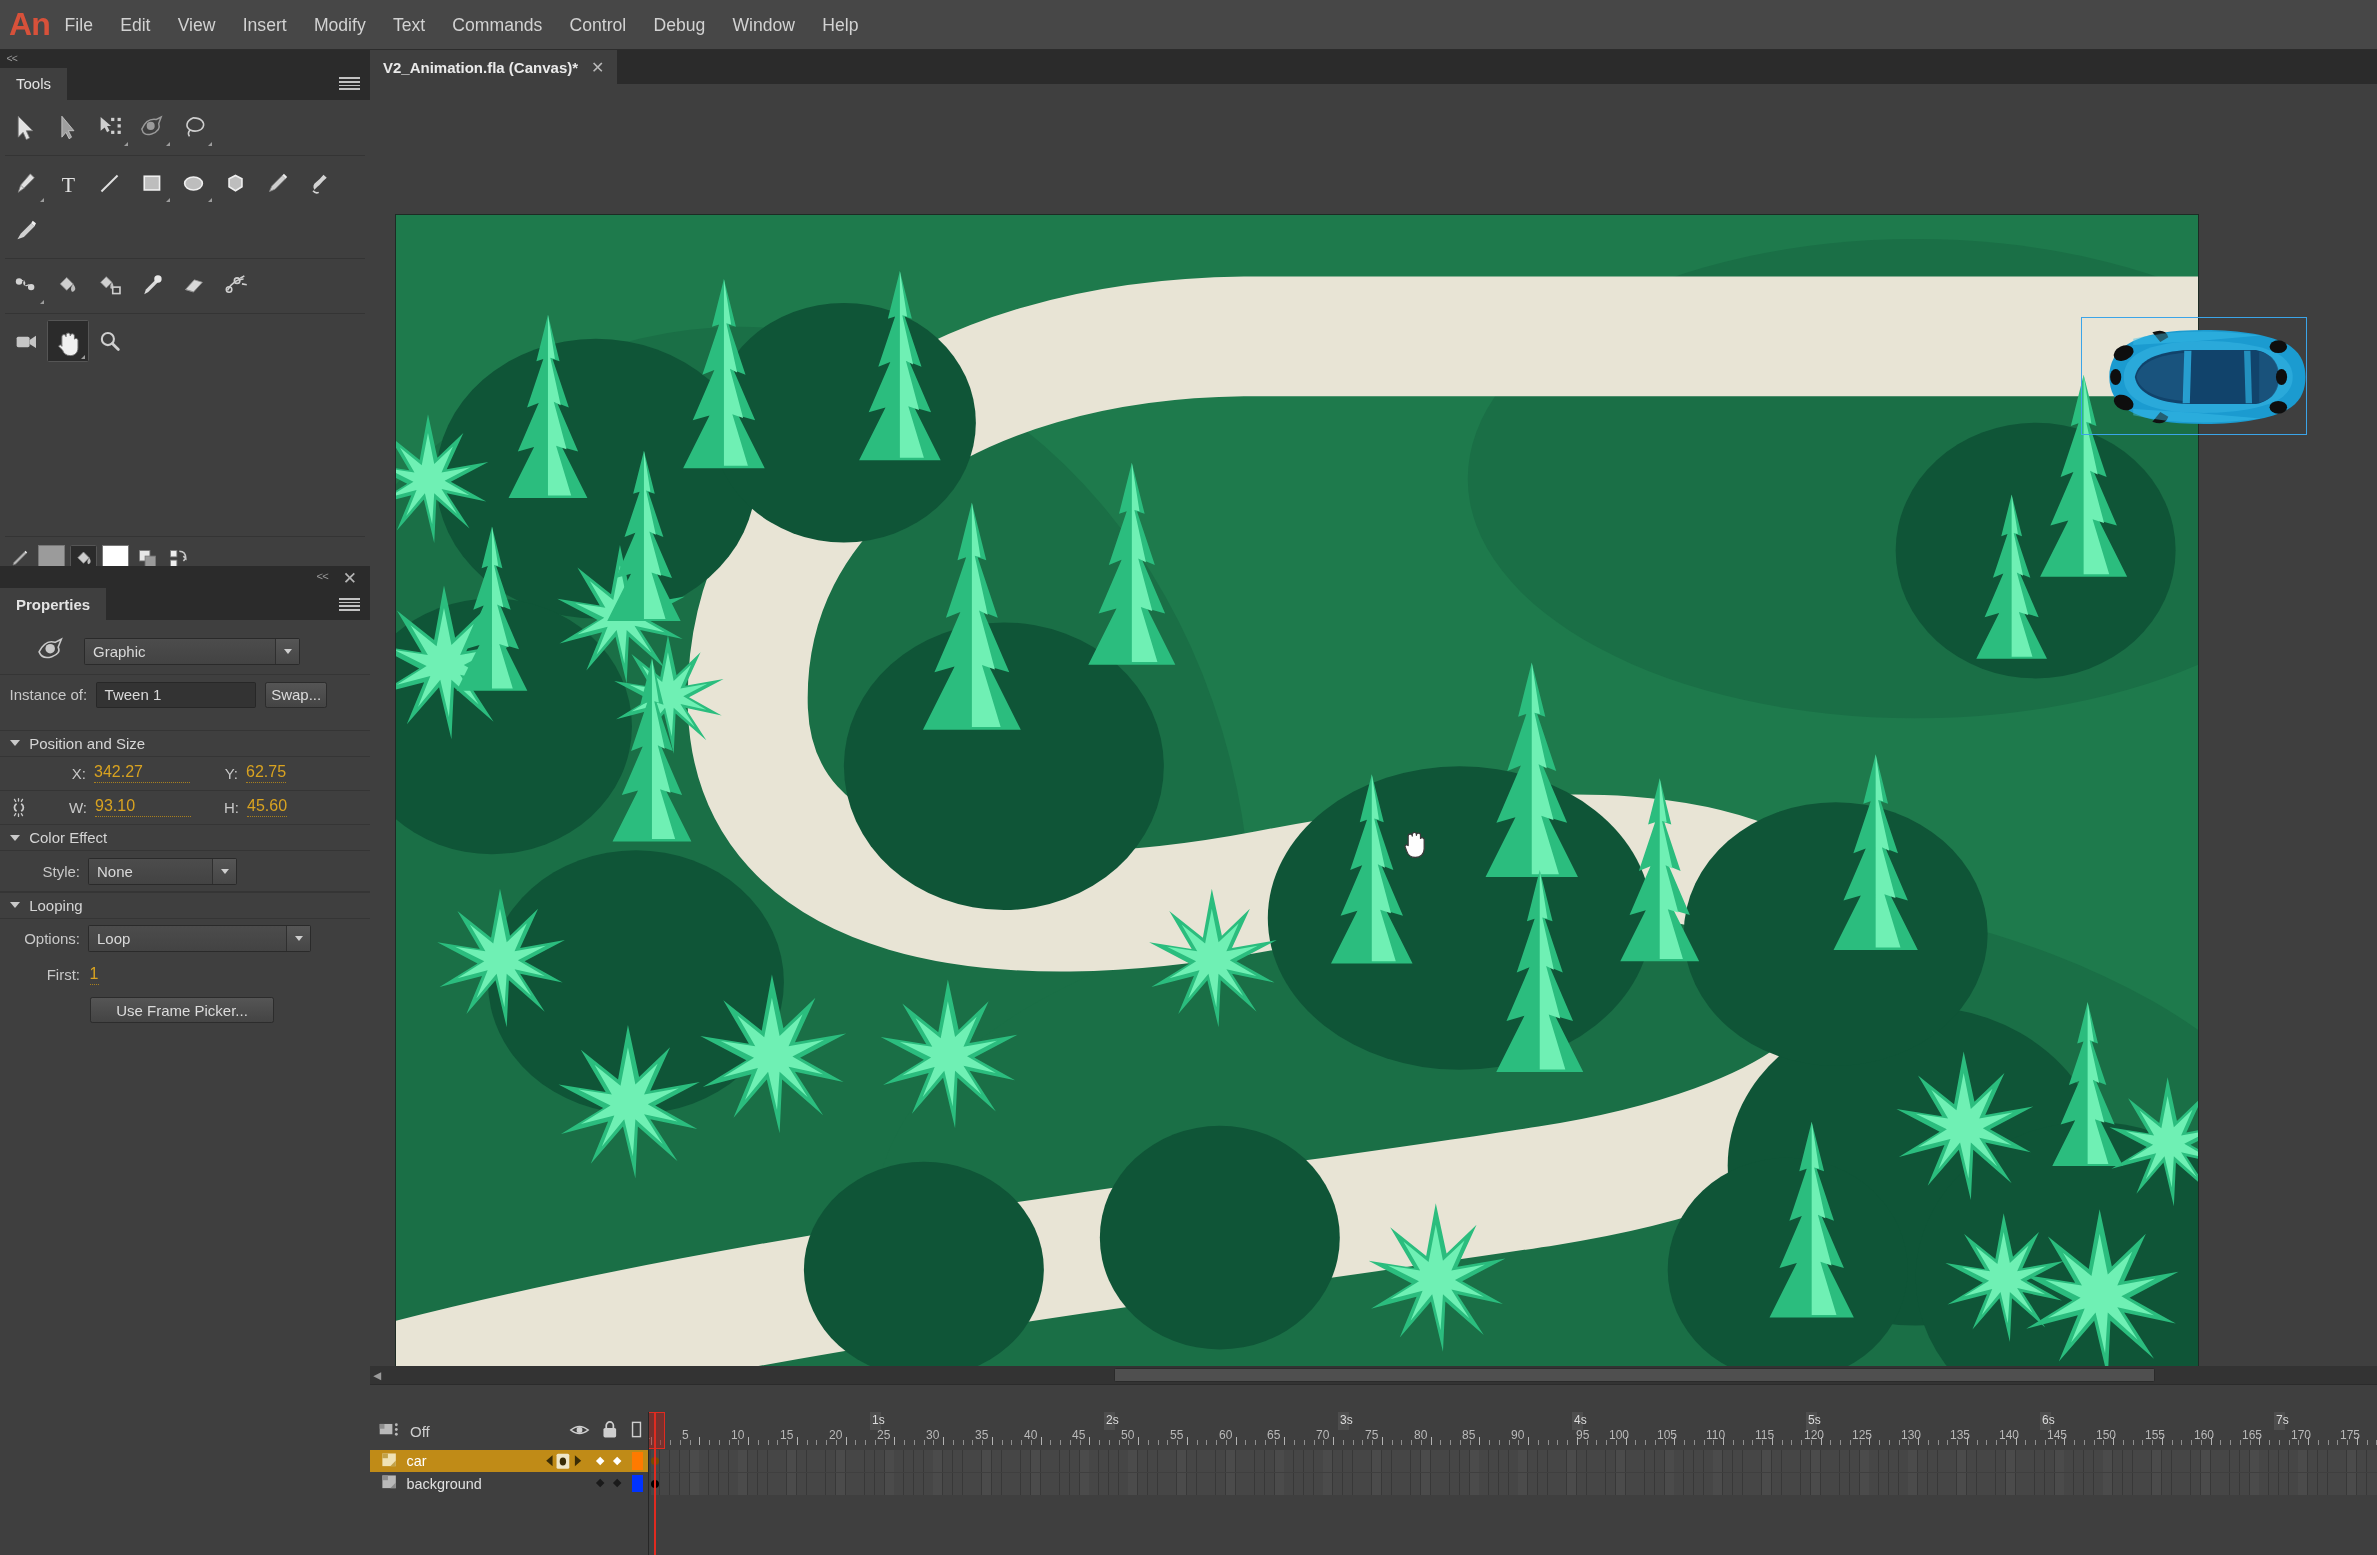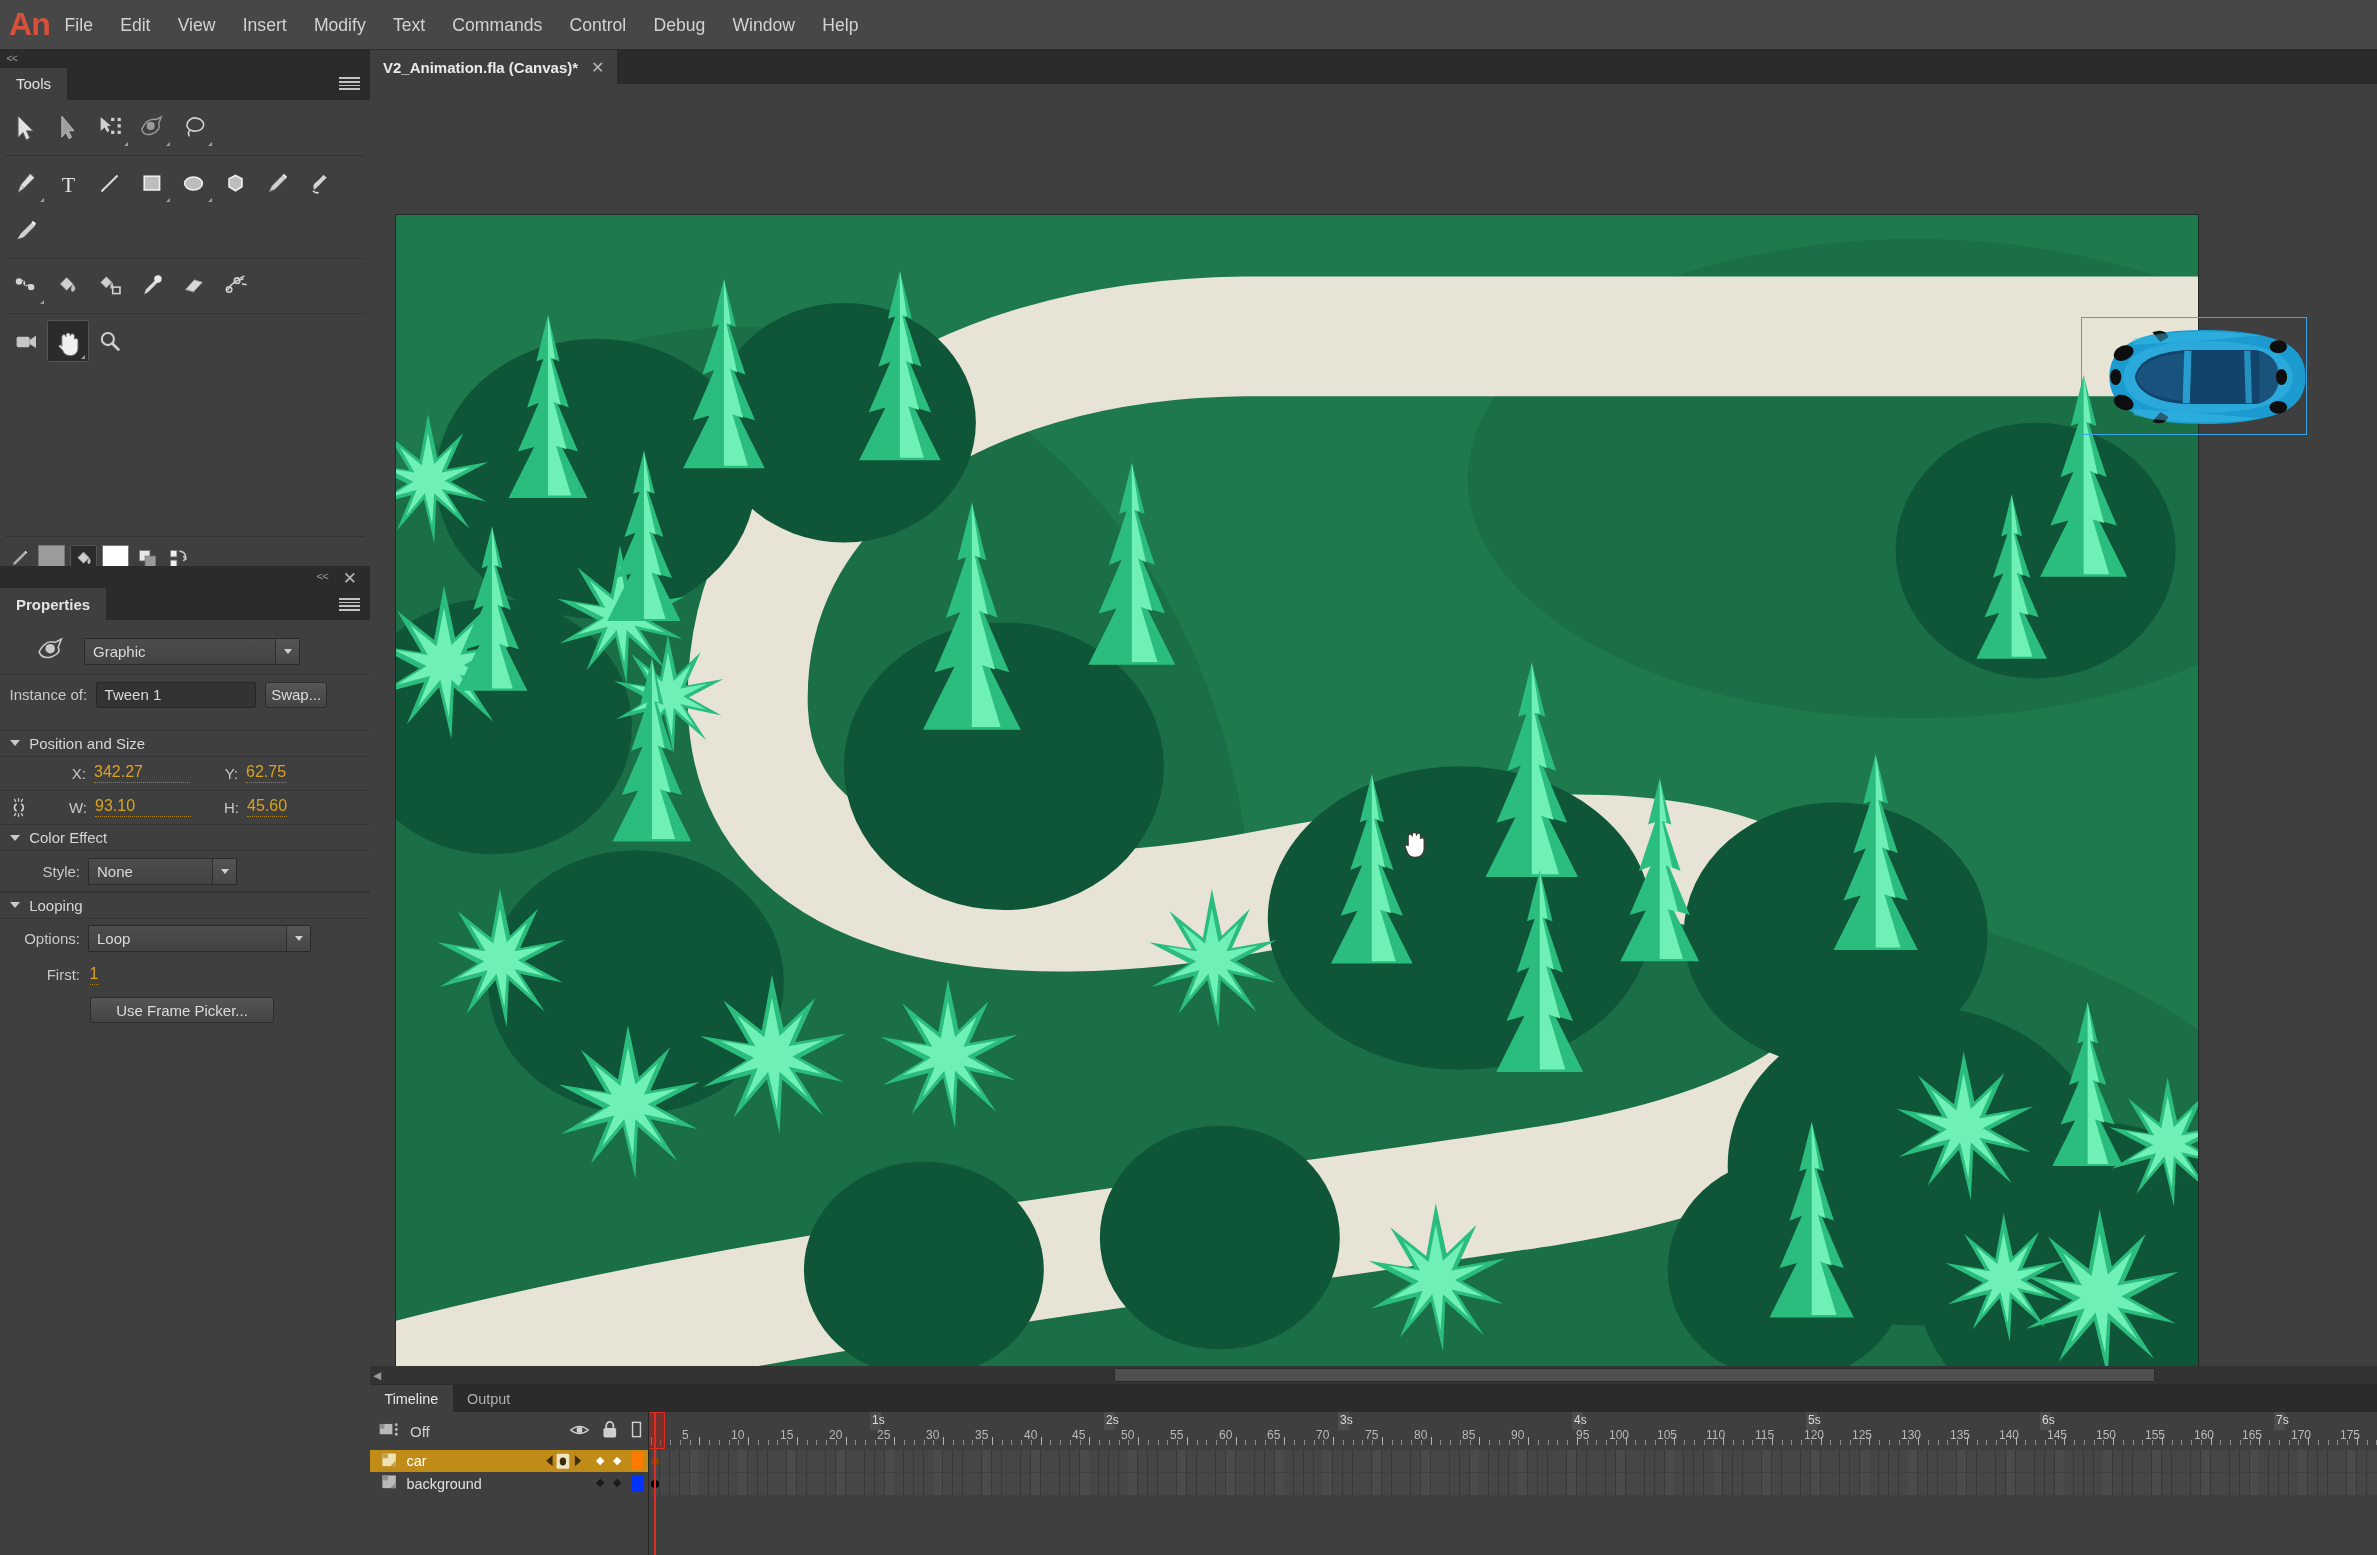--- a/index.html
+++ b/index.html
@@ -647,24 +647,20 @@
         <path d="M9,22 L9,10 a2.6,2.6 0 0 1 5.2,0 L14.2,8 a2.6,2.6 0 0 1 5.2,0 L19.4,9 a2.6,2.6 0 0 1 5.2,0 L24.6,13 a2.6,2.6 0 0 1 4.6,1.4 L29.2,26 c0,7 -5,11 -11,11 c-6,0 -9.6,-3.4 -11,-8 L5,23 a2.4,2.4 0 0 1 4,-1.2 Z" fill="#fefefe" stroke="#3a3a3a" stroke-width="1.6" stroke-linejoin="round"></path>
       </svg>
 
       <div class="hscroll-outer">
         <span style="color:#9a9a9a;font-size:10.4px;padding-left:3.2px">◀</span>
         <div class="hscroll-thumb" style="left:744px;width:1041px"></div>
       </div>
     </div>
 
     <div class="timeline">
-      <div class="tl-tabbar" id="tl-tabs">
-          <div class="tl-tab">Timeline</div>
-          <div class="tl-tab inactive">Output</div>
-        </div>
       <div class="tl-body">
 
         <div class="tl-layers">
           <div class="tl-layerhdr">
             <span>
               <svg width="24" height="19" viewBox="0 0 30 24">
                   <rect x="2" y="5" width="16" height="13" fill="#b9b9b9"></rect>
                   <path d="M2 5 L8 5 L8 11 L2 11 Z" fill="#8c8c8c"></path>
                   <circle cx="23" cy="6" r="1.8" fill="#b9b9b9"></circle>
                   <circle cx="23" cy="12" r="1.8" fill="#b9b9b9"></circle>

